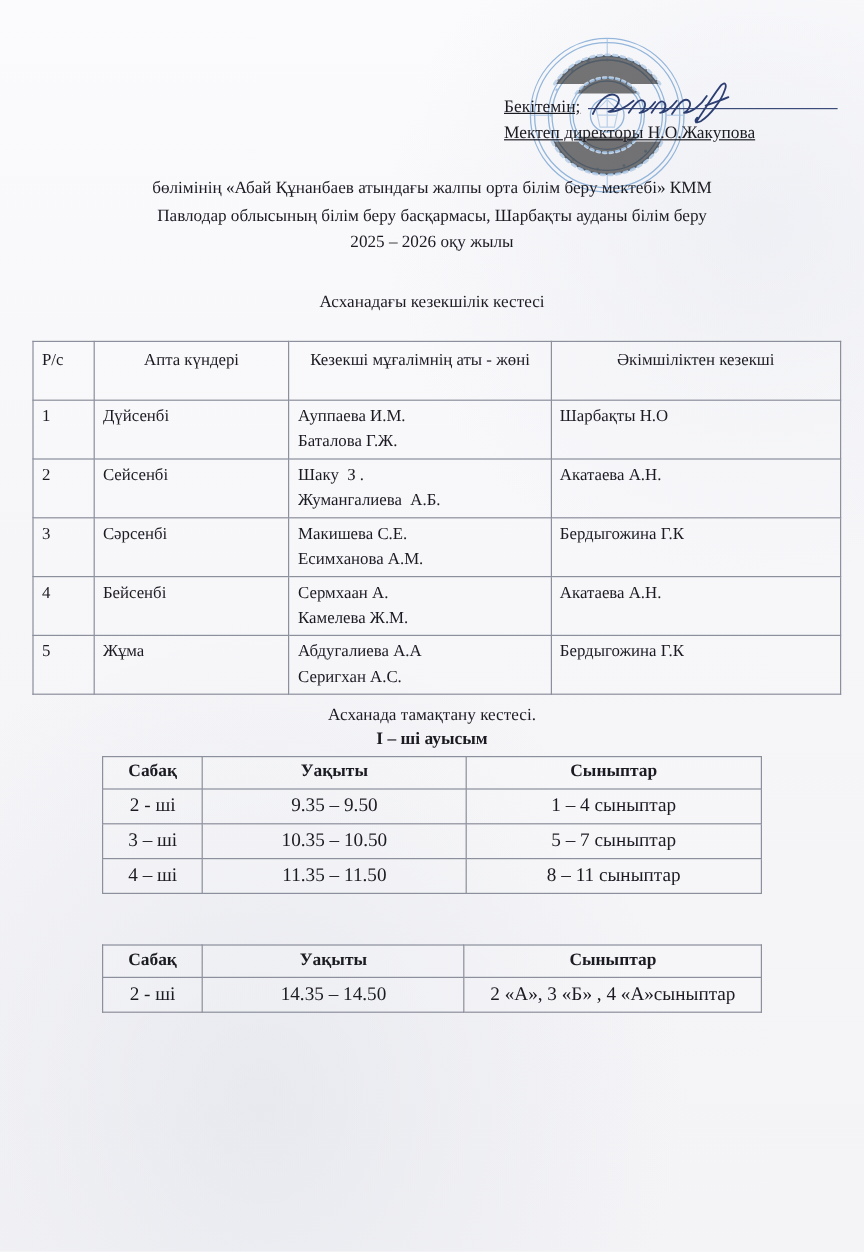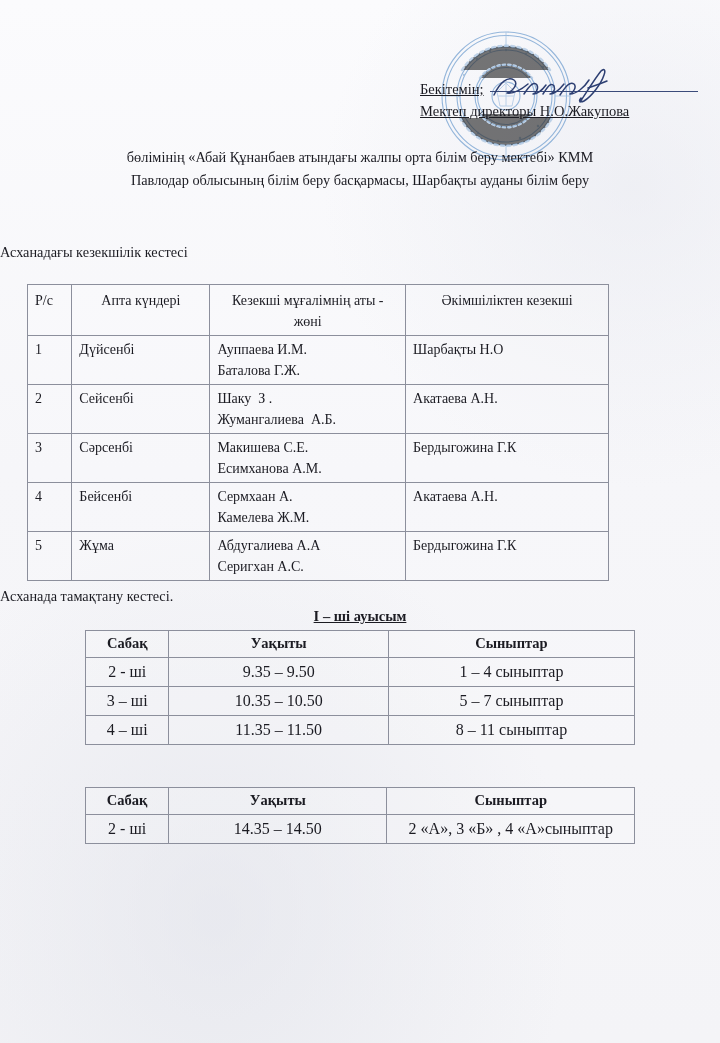--- a/index.html
+++ b/index.html
@@ -87,32 +87,32 @@
     width: 600px;
     text-align: center;
     font-size: 14.3px;
     line-height: 1.58;
   }
 
   
   .section-title {
     position: absolute;
     width: 720px;
+    text-align: center;
     font-size: 14.3px;
   }
   #title-duty { top: 244px; left: 0; }
   #title-meal { top: 588px; left: 0; }
 
   .shift-title {
     position: absolute;
     width: 720px;
     text-align: center;
     font-size: 14.5px;
     font-weight: bold;
-    text-decoration: underline;
   }
   #shift1-title { top: 608px; left: 0; }
   #shift2-title { top: 764px; left: 0; }
 
   
   table {
     border-collapse: collapse;
     position: absolute;
     background: transparent;
   }
@@ -123,21 +123,21 @@
     font-size: 14px;
     line-height: 1.5;
     vertical-align: top;
     background: rgba(255,255,255,0.18);
   }
 
   
   #duty-table {
     left: 27px;
     top: 284px;
-    width: 582px;
+    width: 674px;
   }
   #duty-table th {
     text-align: center;
     vertical-align: top;
     padding-top: 5px;
     height: 40px;
   }
   #duty-table td { height: 38px; }
   #duty-table .c-num   { width: 40px;  text-align: left; }
   #duty-table .c-day   { width: 164px; }
@@ -234,20 +234,21 @@
         <path d="M72 27 C78 18, 82 13, 86 16 C89 19, 85 25, 82 26 C88 26, 96 20, 101 12"></path>
         <path d="M92 34 C100 22, 108 9, 113 3 C116 0, 118 2, 116 7 C113 16, 104 28, 96 33 C92 35, 90 33, 93 30"></path>
         <path d="M100 20 C106 18, 112 16, 119 13"></path>
       </g>
     </svg>
   </div>
 
   <div class="doc-header">
     <div>бөлімінің «Абай Құнанбаев атындағы жалпы орта білім беру мектебі» КММ</div>
     <div>Павлодар облысының білім беру басқармасы, Шарбақты ауданы білім беру</div>
+    <div>2025 – 2026 оқу жылы</div>
   </div>
 
   <div class="section-title" id="title-duty">Асханадағы  кезекшілік кестесі</div>
 
   <table id="duty-table">
     <thead>
       <tr>
         <th class="c-num">Р/с</th>
         <th class="c-day">Апта күндері</th>
         <th class="c-teach">Кезекші мұғалімнің аты - жөні</th>

